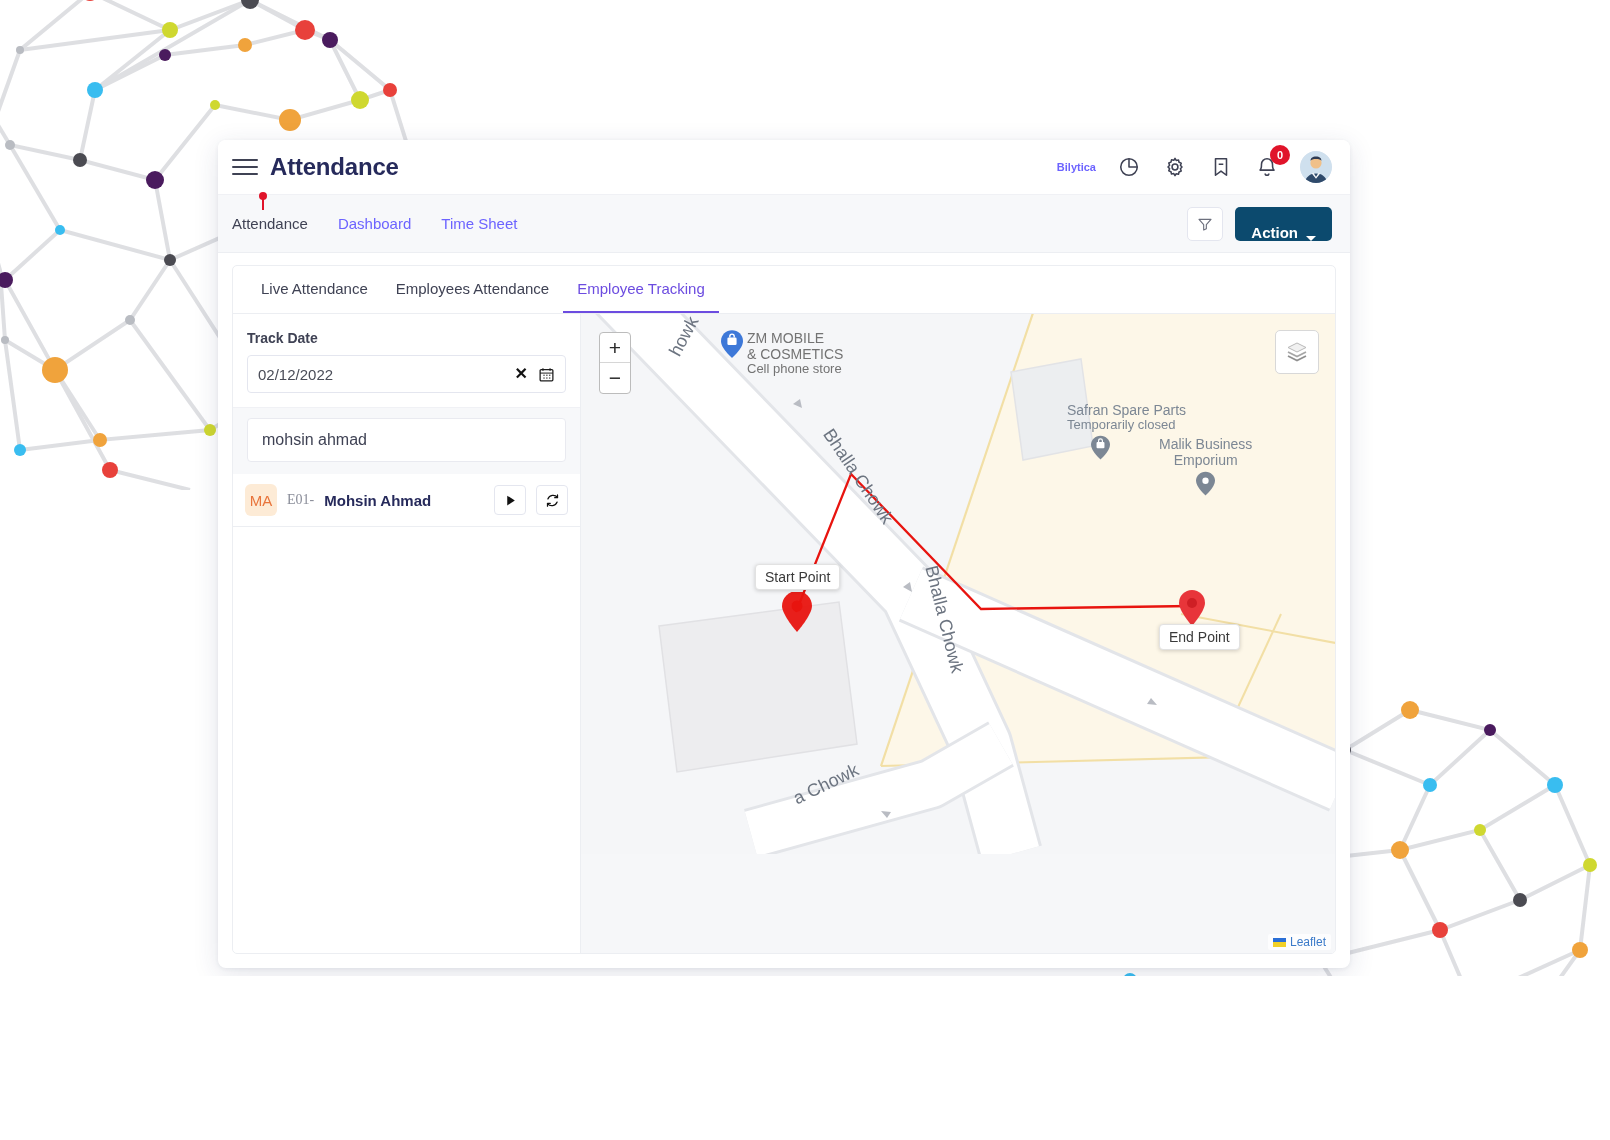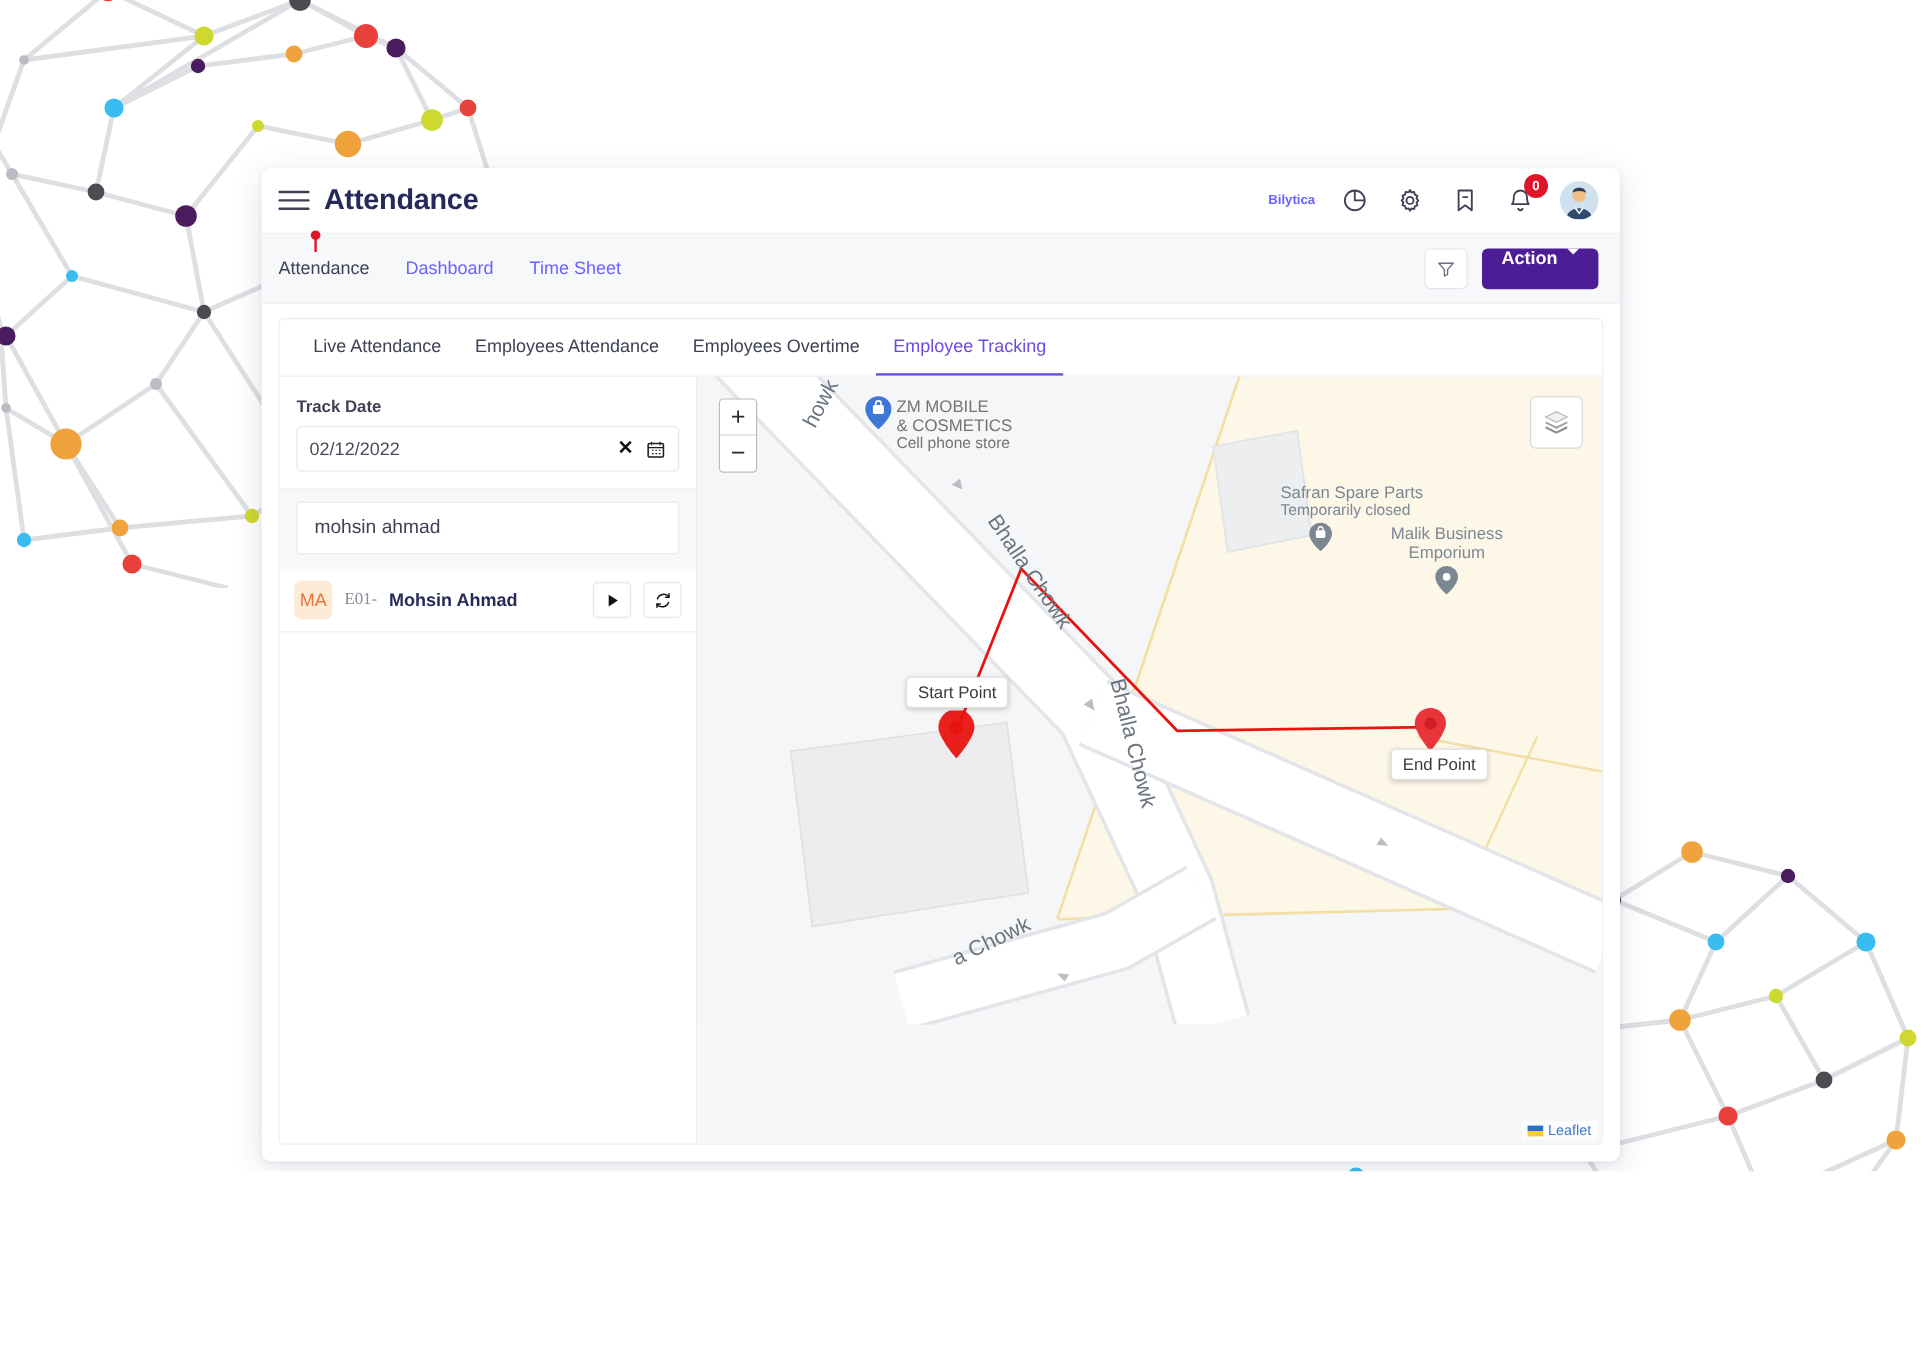--- a/index.html
+++ b/index.html
@@ -75,22 +75,22 @@
   .crumb .pin:after { content:""; position:absolute; left:-3px; top:-4px;
       width:8px; height:8px; border-radius:50%; background:#e0142a; }
   .nav-spacer { flex:1 1 auto; }
   .nav-actions { display:flex; align-items:center; gap:12px; }
   .filter-btn {
     width:36px; height:34px; border:1px solid #e4e6ef; border-radius:5px;
     background:#fff; display:flex; align-items:center; justify-content:center; cursor:pointer;
   }
   .action-btn {
     height:34px; padding:0 16px; border-radius:5px; border:none;
-    background:#4c1d95; color:#fff; font-size:15px; font-weight:bold;
-    display:flex; align-items:flex-start; gap:8px; cursor:pointer;
+    background:#0c4a6e; color:#fff; font-size:15px; font-weight:bold;
+    display:flex; align-items:flex-end; gap:8px; cursor:pointer;
     font-family:"Liberation Sans", sans-serif;
   }
   .caret { width:0;height:0;border-left:5px solid transparent;border-right:5px solid transparent;
            border-top:5px solid #fff; }
 
   
   .content {
     flex:1 1 auto; margin:12px 14px 14px 14px;
     background:#fff; border:1px solid #eceef2; border-radius:5px;
     display:flex; flex-direction:column; overflow:hidden;
@@ -362,21 +362,20 @@
           <span class="caret"></span>
         </button>
       </div>
     </div>
 
     <div class="content">
 
       <div class="tabbar">
         <div class="tab">Live Attendance</div>
         <div class="tab">Employees Attendance</div>
-        <div class="tab">Employees Overtime</div>
         <div class="tab active">Employee Tracking</div>
       </div>
 
       <div class="panes">
 
         <div class="left-pane">
 
           <div class="field-block">
             <div class="field-label">Track Date</div>
             <div class="date-input">

